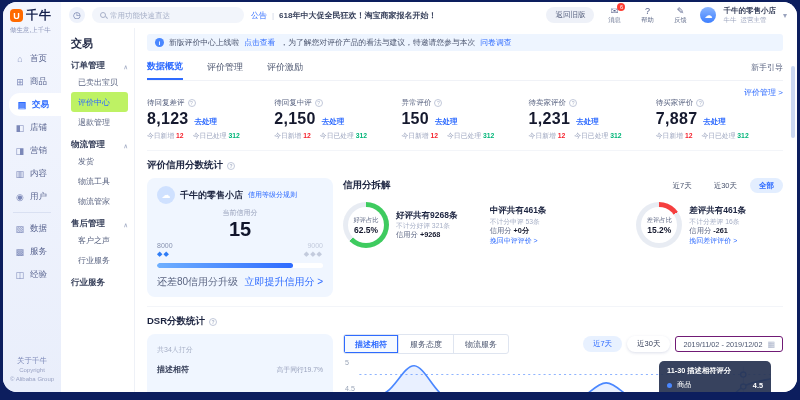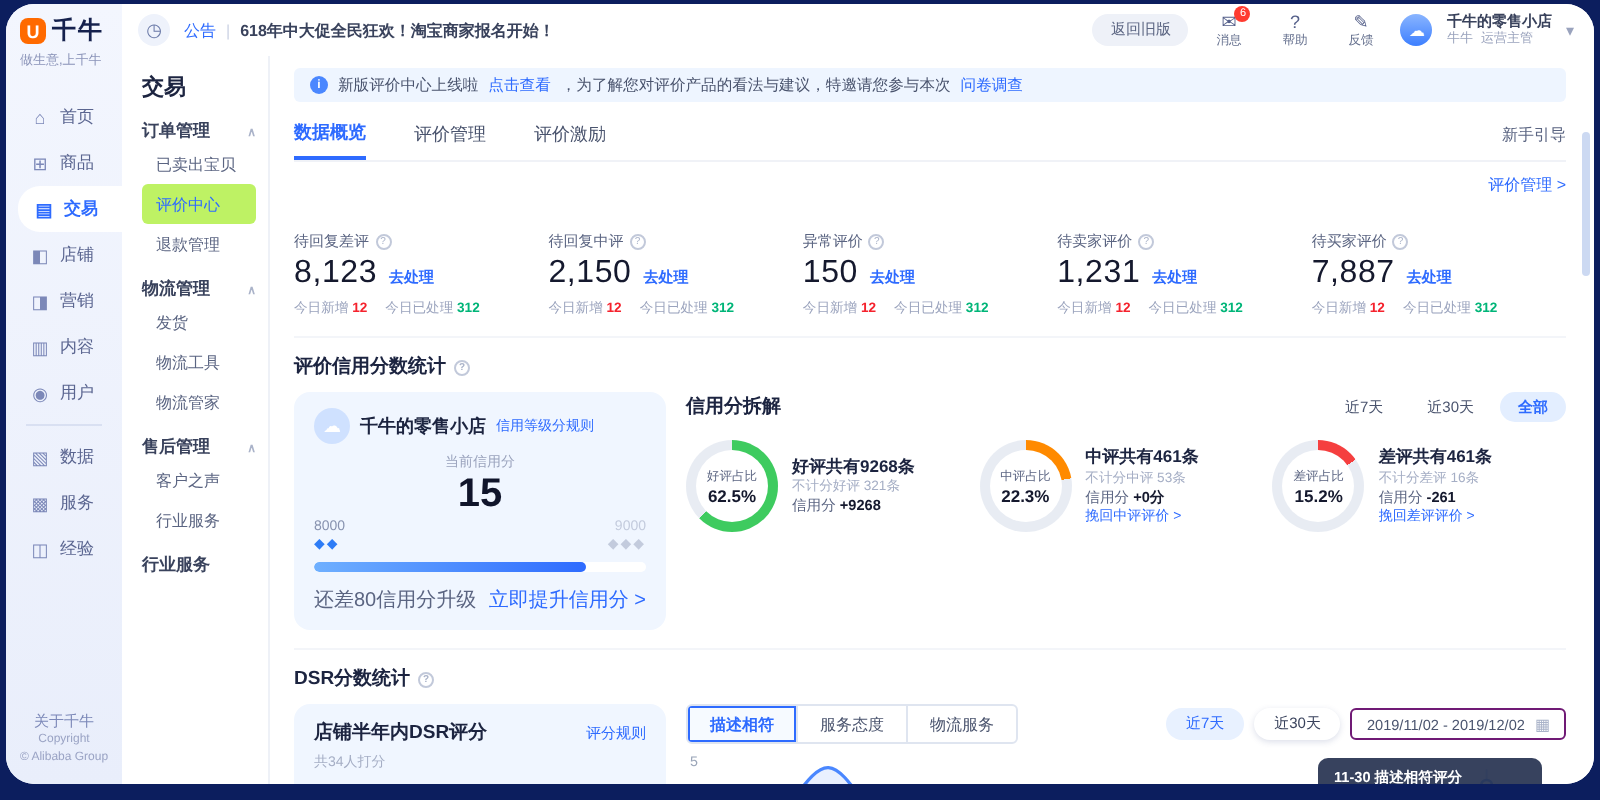--- a/index.html
+++ b/index.html
@@ -63,26 +63,26 @@
   .blue { color:#2e6bff; cursor:pointer; }
   .tabsrow { display:flex; align-items:center; border-bottom:1px solid #f0f2f7; margin-top:3px; }
   .tab { font-size:9px; color:#4a546e; padding:6px 0 5px; margin-right:24px; cursor:pointer; }
   .tab.active { color:#2e6bff; font-weight:bold; border-bottom:2px solid #2e6bff; }
   .guide { margin-left:auto; font-size:8px; color:#5b6582; }
 
   .greetrow { display:flex; align-items:center; margin-top:6px; }
   .greet { font-size:9.5px; font-weight:bold; color:#1c2440; }
   .managelink { margin-left:auto; font-size:8px;text-align:right; }
 
-  .metrics { display:flex; margin-top:18px;justify-content:space-between; }
+  .metrics { display:flex; margin-top:0;justify-content:space-between; }
   .metric { flex:1; min-width:0; }
   .m-label { display:flex; align-items:center; gap:3px; font-size:7.5px; color:#5b6582; }
   .qmark { width:8px; height:8px; border-radius:50%; border:1px solid #c2c9da; color:#aab3c9; font-size:5px; display:inline-flex; align-items:center; justify-content:center; flex:none; }
   .m-valrow { display:flex; align-items:baseline; gap:6px; margin-top:2px; }
-  .m-val { font-size:16px; font-weight:normal; color:#15192e; letter-spacing:.3px; }
+  .m-val { font-size:16px; font-weight:bold; color:#15192e; letter-spacing:.3px; }
   .m-act { font-size:7.5px; font-weight:bold; }
   .m-stats { display:flex; gap:9px; font-size:6.8px; color:#9aa3bd; margin-top:3px; white-space:nowrap; }
   .red { color:#f5222d; font-weight:bold; }
   .green { color:#00b578; font-weight:bold; }
 
   .sect-head { display:flex; align-items:center; gap:4px; font-size:9.5px; font-weight:bold; color:#1c2440; margin:9px 0 6px; border-top:1px solid #f3f5f9; padding-top:8px; }
 
   .creditrow, .dsrrow { display:flex; gap:10px; }
   .bluecard { width:186px; flex:none; background:#f0f6ff; border-radius:8px; padding:8px 10px; }
   .cc-head { display:flex; align-items:center; gap:5px; }
@@ -212,20 +212,24 @@
         <div>Copyright</div>
         <div>© Alibaba Group</div>
       </div>
     </div>
   </div>
 
   <div class="rightcol">
 
     <div class="topbar">
       <span class="clockpill">◷</span>
+      <div class="search">
+        <span class="mag"></span>
+        <input placeholder="常用功能快速直达" style="">
+      </div>
       <div class="announce">
         <span class="a-label">公告</span>
         <span class="a-sep">|</span>
         <span class="a-text">618年中大促全民狂欢！淘宝商家报名开始！</span>
       </div>
       <div class="tb-space"></div>
       <div class="oldver">返回旧版</div>
       <div class="tb-act">
         <span class="tg">✉</span>
         <span>消息</span>
@@ -424,26 +428,20 @@
                       <span class="h-pct">62.5%</span>
                     </div>
                 </div>
                 <div class="d-text">
                   <div class="d-head">好评共有9268条</div>
                   <div class="d-sub">不计分好评 321条</div>
                   <div class="d-score"><span>信用分</span> <b>+9268</b></div>
                 </div>
               </div>
               <div class="donut-g">
-                <div class="donut" style="background: conic-gradient(rgb(255, 138, 0) 0deg, rgb(255, 138, 0) 22.3%, rgb(232, 236, 243) 22.3%, rgb(232, 236, 243) 100%);">
-                  <div class="hole">
-                      <span class="h-label">中评占比</span>
-                      <span class="h-pct">22.3%</span>
-                    </div>
-                </div>
                 <div class="d-text">
                   <div class="d-head">中评共有461条</div>
                   <div class="d-sub">不计分中评 53条</div>
                   <div class="d-score"><span>信用分</span> <b>+0分</b></div>
                   <div class="d-link blue">挽回中评评价 &gt;</div>
                 </div>
               </div>
               <div class="donut-g">
                 <div class="donut" style="background: conic-gradient(rgb(245, 63, 63) 0deg, rgb(245, 63, 63) 15.2%, rgb(232, 236, 243) 15.2%, rgb(232, 236, 243) 100%);">
                   <div class="hole">
@@ -461,24 +459,20 @@
             </div>
           </div>
         </div>
 
         <div class="sect-head">
           <span>DSR分数统计</span>
             <span class="qmark">?</span>
         </div>
         <div class="dsrrow">
           <div class="bluecard">
-            <div class="dsr-t">
-              <span class="dsr-title">店铺半年内DSR评分</span>
-              <span class="dsr-rule blue">评分规则</span>
-            </div>
             <div class="dsr-raters">共34人打分</div>
             <div class="dsr-mrow">
               <span class="dsr-mlabel">描述相符</span>
               <span class="dsr-vs">高于同行19.7%</span>
             </div>
 
           </div>
 
           <div class="chart-panel">
             <div class="ch-controls">

